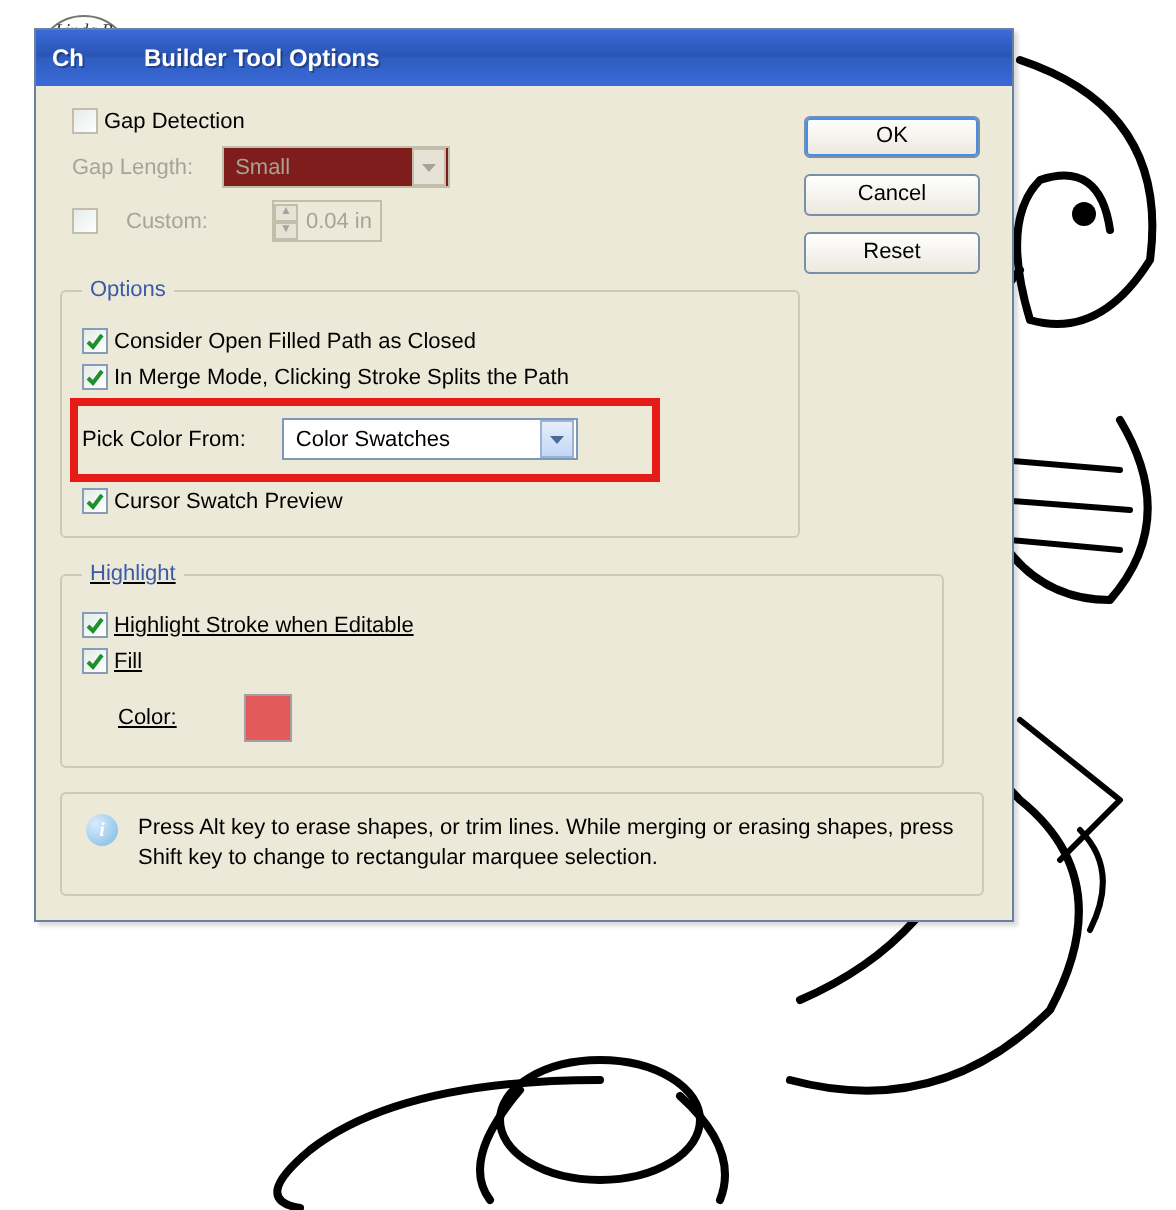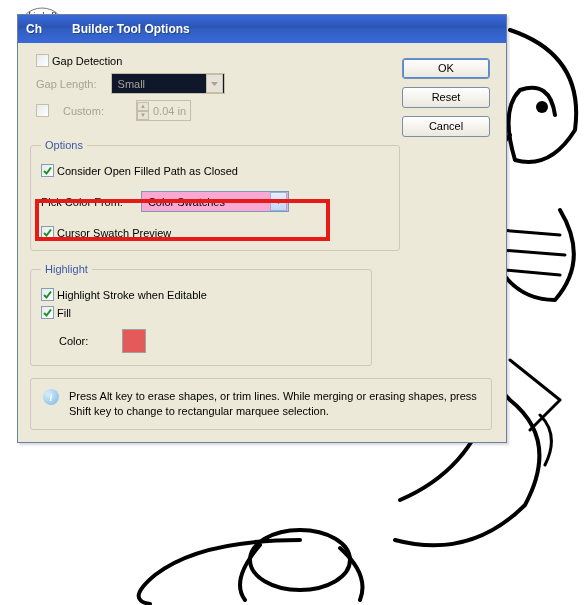--- a/index.html
+++ b/index.html
@@ -103,32 +103,32 @@
   .disabled-border { border-color: #c4bda9 !important; }
   .row {
     display: flex;
     align-items: center;
     gap: 14px;
     margin: 6px 0;
   }
   .row .label { min-width: auto; }
   .select {
     border: 1px solid #7e99b7;
-    background: #f9a8d4;
+    background: #ffffff;
     display: inline-flex;
     align-items: center;
     height: 21px;
     position: relative;
   }
   .select .val {
     padding: 0 6px;
     flex: 1;
     white-space: nowrap;
   }
-  .select.disabled-bg { background: #0f172a; border-color: #c4bda9; }
+  .select.disabled-bg { background: #7f1d1d; border-color: #c4bda9; }
   .dd-btn {
     width: 17px; height: 19px;
     margin: 1px;
     background: linear-gradient(to bottom,#e7eefb,#c2d7f6);
     border: 1px solid #98b3d5;
     display: flex; align-items: center; justify-content: center;
   }
   .dd-btn svg { width: 7px; height: 4px; }
   .numbox {
     border: 1px solid #c4bda9;
@@ -174,21 +174,21 @@
     color: #fff;
     font-weight: bold;
     font-style: italic;
     font-family: Georgia, serif;
     display:flex;align-items:center;justify-content:center;
     font-size: 10px;
   }
   .options-fs { width: 370px; position: relative; }
   .options-fs .checkbox-row,
   .highlight-fs .checkbox-row { margin: 5px 0; }
-  .highlight-fs { width: 342px; }
+  .highlight-fs { width: 442px; text-decoration: underline; }
   .gap-row .label { margin-left: 18px; }
   .indent { margin-left: 18px; }
   .center-chk { margin-left: 118px; }
 </style>
 </head>
 <body>
 
 <svg class="bg-art" viewBox="0 0 588 605">
   <g fill="none" stroke="#000" stroke-width="4" stroke-linecap="round" stroke-linejoin="round">
     <path d="M510,30 Q585,55 575,130 Q550,170 515,160 Q500,110 520,90 Q550,80 555,115"></path>
@@ -215,22 +215,22 @@
 </svg>
 
 <div class="dialog">
   <div class="titlebar">
     <span>Ch</span>&nbsp;&nbsp;&nbsp;&nbsp;&nbsp;&nbsp;&nbsp;&nbsp;
     <span>Builder Tool Options</span>
   </div>
   <div class="content">
     <div class="buttons-col">
       <div class="btn default">OK</div>
+      <div class="btn">Cancel</div>
       <div class="btn">Reset</div>
-      <div class="btn">Cancel</div>
     </div>
 
     <fieldset class="fs-gap">
       <div class="checkbox-row">
         <span class="chk disabled-border"></span>
         <span class="disabled" style="color:#000">Gap Detection</span>
       </div>
       <div class="row gap-row disabled">
         <span class="label" style="margin-left:0">Gap Length:</span>
         <span class="select disabled-bg" style="width:114px">
@@ -260,20 +260,28 @@
       <legend class="fieldset-label">Options</legend>
 
       <div class="checkbox-row">
         <span class="chk">
           <svg viewBox="0 0 11 11">
               <path d="M2,6 L4.5,8.5 L9,2.5" stroke="#1f8f2e" stroke-width="2" fill="none"></path>
             </svg>
         </span>
         <span>Consider Open Filled Path as Closed</span>
       </div>
+      <div class="checkbox-row">
+        <span class="chk">
+          <svg viewBox="0 0 11 11">
+              <path d="M2,6 L4.5,8.5 L9,2.5" stroke="#1f8f2e" stroke-width="2" fill="none"></path>
+            </svg>
+        </span>
+        <span>In Merge Mode, Clicking Stroke Splits the Path</span>
+      </div>
 
       <div class="row" style="margin-top:14px;margin-bottom:14px">
         <span class="label">Pick Color From:</span>
         <span class="select" style="width:148px;margin-left:4px">
           <span class="val">Color Swatches</span>
           <span class="dd-btn">
             <svg viewBox="0 0 7 4">
                 <path d="M0,0 L3.5,4 L7,0 Z" fill="#4a6b98"></path>
               </svg>
           </span>

